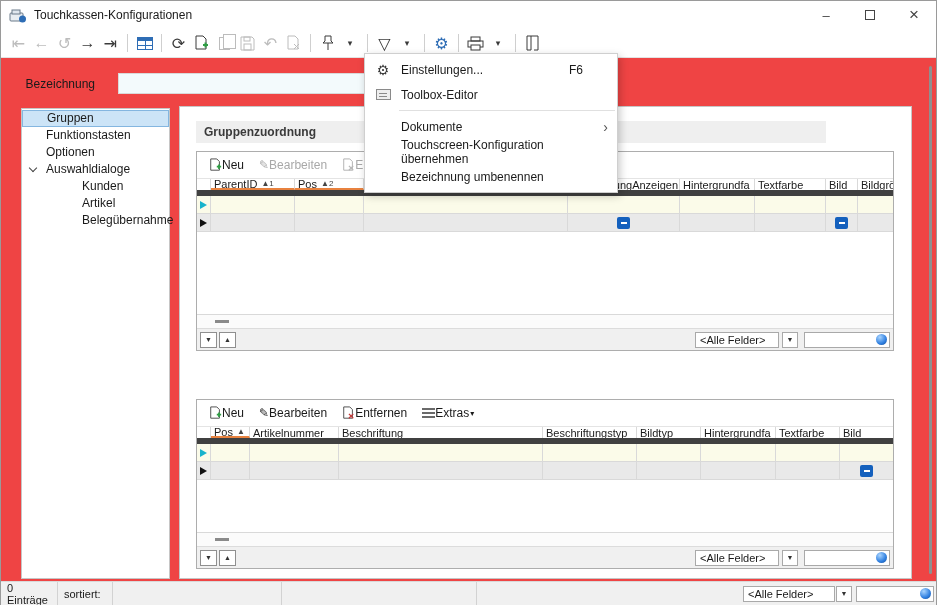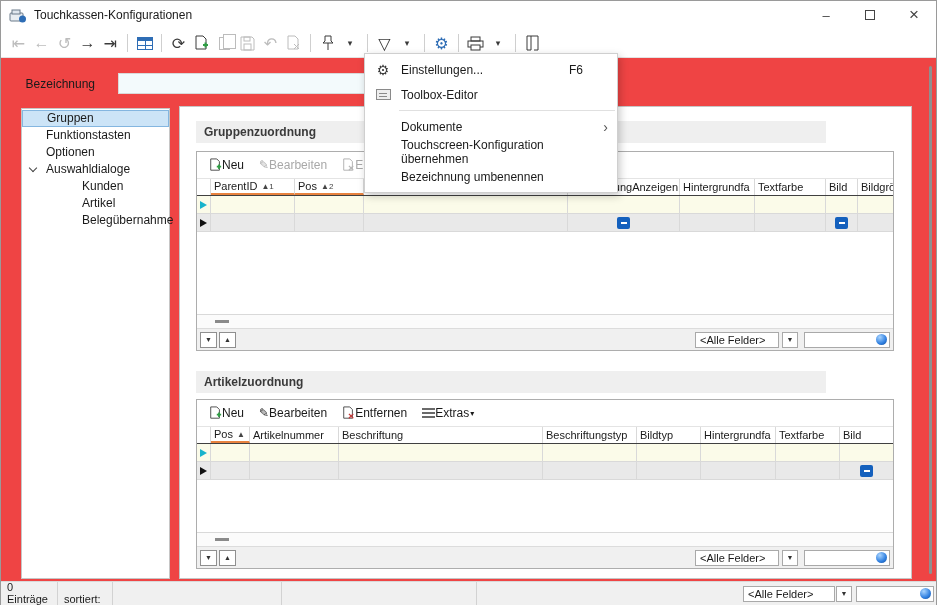--- a/index.html
+++ b/index.html
@@ -44,21 +44,21 @@
   
   .main-panel { position:absolute; left:178px; top:105px; width:733px; height:473px; background:#fff; border:1px solid #c6c6c6; }
   .sub-header { position:absolute; left:16px; width:630px; height:22px; background:#efefef; display:flex; align-items:center; padding-left:8px; font-weight:bold; color:#3a3a3a; }
   .grid { position:absolute; left:16px; width:698px; border:1px solid #adadad; background:#fff; display:flex; flex-direction:column; }
   .grid-toolbar { height:26px; display:flex; align-items:center; padding-left:6px; gap:3px; background:#fff; }
   .gt-btn { display:flex; align-items:center; padding:2px 6px; color:#1a1a1a; }
   .gt-btn.dis { color:#a8a8a8; }
   .gt-btn.dis .accent { stroke:#b8b8b8; }
   .gt-caret { font-size:8px; color:#1a1a1a; margin-left:1px; }
   .hrow, .frow, .rrow { display:flex; height:18px; }
-  .hrow { border-top:1px solid #e4e4e4; border-bottom:1px solid #404040; font-size:11px; }
+  .hrow { border-top:1px solid #e4e4e4; border-bottom:6px solid #404040; font-size:11px; }
   .frow { background:#fbfbe9; border-bottom:1px solid #d9d9d9; }
   .rrow { background:#e9e9e9; border-bottom:1px solid #d9d9d9; }
   .cell { border-right:1px solid #d9d9d9; padding:0 3px; display:flex; align-items:center; overflow:hidden; white-space:nowrap; height:100%; }
   .hcell { font-size:11px; color:#1a1a1a; }
   .hcell.sorted { border-bottom:2px solid #e8823f; }
   .sortmark { font-size:8px; margin-left:4px; color:#444; }
   .sel { width:14px; justify-content:center; padding:0; }
   .tri-teal { width:0; height:0; border-left:7px solid #18b3cc; border-top:4px solid transparent; border-bottom:4px solid transparent; }
   .tri-black { width:0; height:0; border-left:7px solid #111; border-top:4px solid transparent; border-bottom:4px solid transparent; }
   .badge { width:13px; height:12px; background:#1460bd; border-radius:2px; display:flex; align-items:center; justify-content:center; margin:0 auto; }
@@ -89,21 +89,21 @@
   .menu-sub { position:absolute; right:9px; font-size:14px; color:#555; }
   .menu-sep { height:1px; background:#e0e0e0; margin:3px 2px 3px 34px; }
   .icon-toolbox { width:15px; height:11px; border:1px solid #8a8a8a; background:#eee; position:relative; }
   .icon-toolbox::after { content:""; position:absolute; left:2px; top:3px; width:8px; height:1px; background:#8a8a8a; box-shadow:0 3px 0 #8a8a8a; }
 
   
   .v-scroll { position:absolute; right:4px; top:65px; width:3px; height:508px; background:#8f8f8f; border-radius:2px; }
 
   
   .statusbar { position:absolute; left:0; right:0; top:580px; height:24px; background:#f0f0f0; border-top:1px solid #d9d9d9; display:flex; align-items:center; font-size:11px; }
-  .sb-cell { height:100%; display:flex; align-items:flex-end; padding:0 6px; border-right:1px solid #d2d2d2; }
+  .sb-cell { height:100%; display:flex; align-items:center; padding:0 6px; border-right:1px solid #d2d2d2; }
   .sb-right { display:flex; align-items:center; margin-right:2px; }
 </style>
 </head>
 <body>
 
 <div id="window">
 
   <div class="titlebar">
     <svg class="app-icon" viewBox="0 0 18 16">
       <rect x="1" y="6" width="13" height="8" rx="1" fill="#e8edf2" stroke="#6b7a8a"></rect>
@@ -336,23 +336,20 @@
         <div class="field-drop">
             <span>▼</span>
           </div>
         <div class="search-box">
           <input class="search-input" type="text" style="">
           <span class="sphere"></span>
         </div>
       </div>
     </div>
 
-    <div class="sub-header" style="top:264px;">
-        <span>Artikelzuordnung</span>
-      </div>
 
     <div class="grid" style="top:292px; height:170px;">
       <div class="grid-toolbar">
         <div class="gt-btn">
           <svg width="13" height="14" viewBox="0 0 15 16">
             <path d="M2 1 h7 l3 3 v10 h-10 z" fill="#fff" stroke="#3a3a3a"></path>
             <path class="accent" d="M9 10 h5 M11.5 7.5 v5" stroke="#2f9e44" stroke-width="2" fill="none"></path>
           </svg>
           <span>Neu</span>
         </div>

